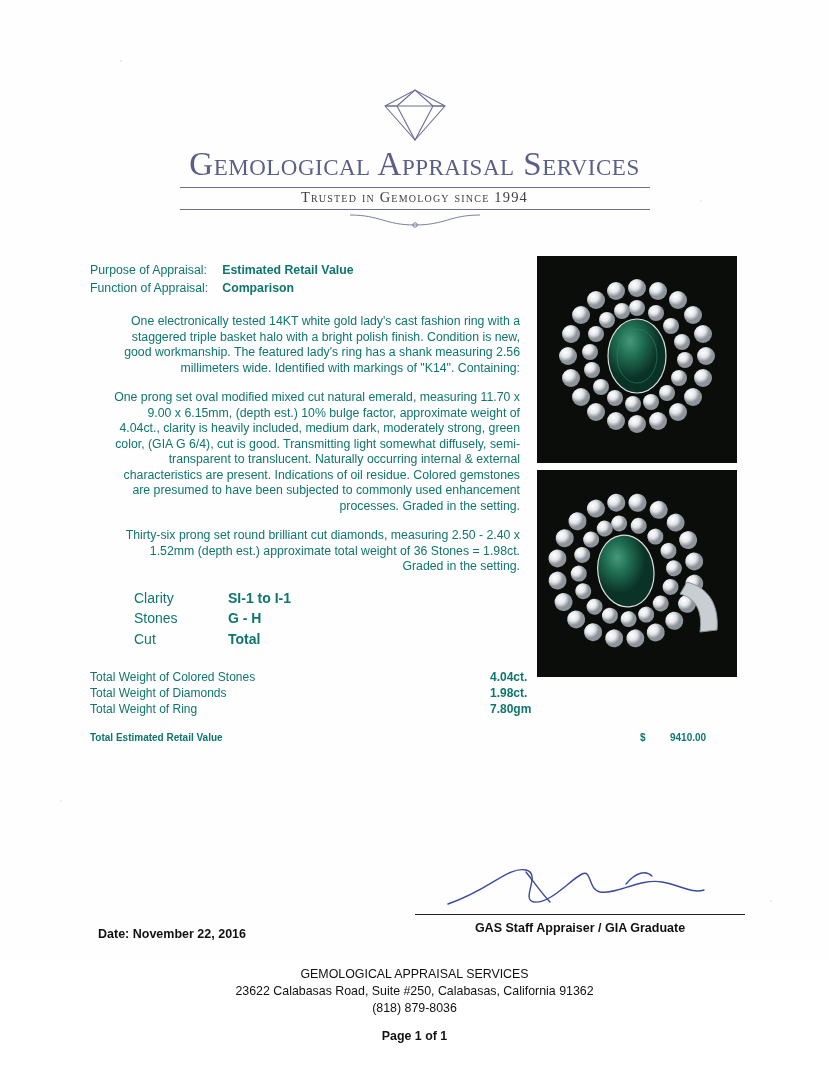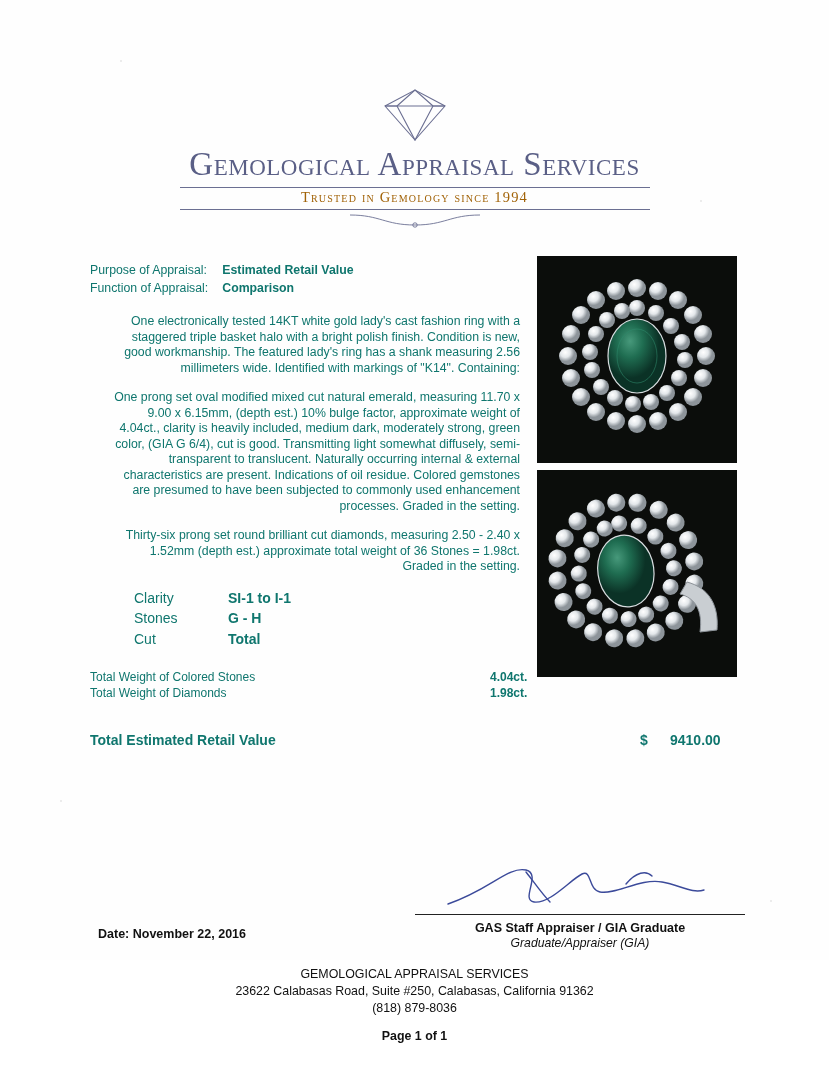--- a/index.html
+++ b/index.html
@@ -49,21 +49,21 @@
   .brand-rules {
     position: relative;
     width: 470px;
     margin: 4px auto 0 auto;
   }
   .brand-tagline {
     font-family: "Liberation Serif", serif;
     font-variant: small-caps;
     font-size: 14.5px;
     letter-spacing: 1.2px;
-    color: #a16207;
+    color: #404040;
     padding: 1px 0 3px 0;
   }
   .rule-line {
     height: 1px;
     background: #6b6f92;
     width: 100%;
   }
   .flourish {
     margin: 2px auto 0 auto;
     width: 150px;
@@ -117,23 +117,23 @@
     height: 16px;
     font-size: 12px;
   }
   .totals-amt {
     position: absolute;
     left: 400px;
     font-weight: bold;
     white-space: nowrap;
   }
   .grand-total {
-    margin-top: 31px;
+    margin-top: 12px;
     font-weight: bold;
-    font-size: 14px;
+    font-size: 10px;
     position: relative;
   }
   .grand-total .currency {
     position: absolute;
     left: 550px;
   }
   .grand-total .amount {
     position: absolute;
     left: 580px;
   }
@@ -276,20 +276,24 @@
       </table>
 
     <div class="totals">
       <div class="totals-row">
         <span>Total Weight of Colored Stones</span>
         <span class="totals-amt">4.04ct.</span>
       </div>
       <div class="totals-row">
         <span>Total Weight of Diamonds</span>
         <span class="totals-amt">1.98ct.</span>
+      </div>
+      <div class="totals-row">
+        <span>Total Weight of Ring</span>
+        <span class="totals-amt">7.80gm</span>
       </div>
     </div>
 
     <div class="grand-total">
       <span>Total Estimated Retail Value</span>
       <span class="currency">$</span>
       <span class="amount">9410.00</span>
     </div>
   </div>
 
@@ -414,21 +418,20 @@
   <div class="sig-area">
     <svg class="sig-svg" width="300" height="52" viewBox="0 0 300 52">
       <g fill="none" stroke="#3b4a9a" stroke-width="1.4" stroke-linecap="round">
         <path d="M18 44 C60 30 78 6 96 10 C112 14 90 40 104 42 C120 44 140 20 152 14 C162 9 158 30 170 32 C186 35 210 18 232 22 C250 25 262 34 274 30"></path>
         <path d="M96 12 C104 22 112 34 120 42"></path>
         <path d="M196 24 C206 12 216 10 222 16"></path>
       </g>
     </svg>
     <div class="sig-line"></div>
     <div class="sig-title">GAS Staff Appraiser / GIA Graduate</div>
-    <div class="sig-sub">Graduate/Appraiser (GIA)</div>
   </div>
 
   <div class="date-line">Date: November 22, 2016</div>
 
   <div class="footer">
     <div>GEMOLOGICAL APPRAISAL SERVICES</div>
     <div>23622 Calabasas Road, Suite #250, Calabasas, California 91362</div>
     <div>(818) 879-8036</div>
     <div class="page-no">Page 1 of 1</div>
   </div>

